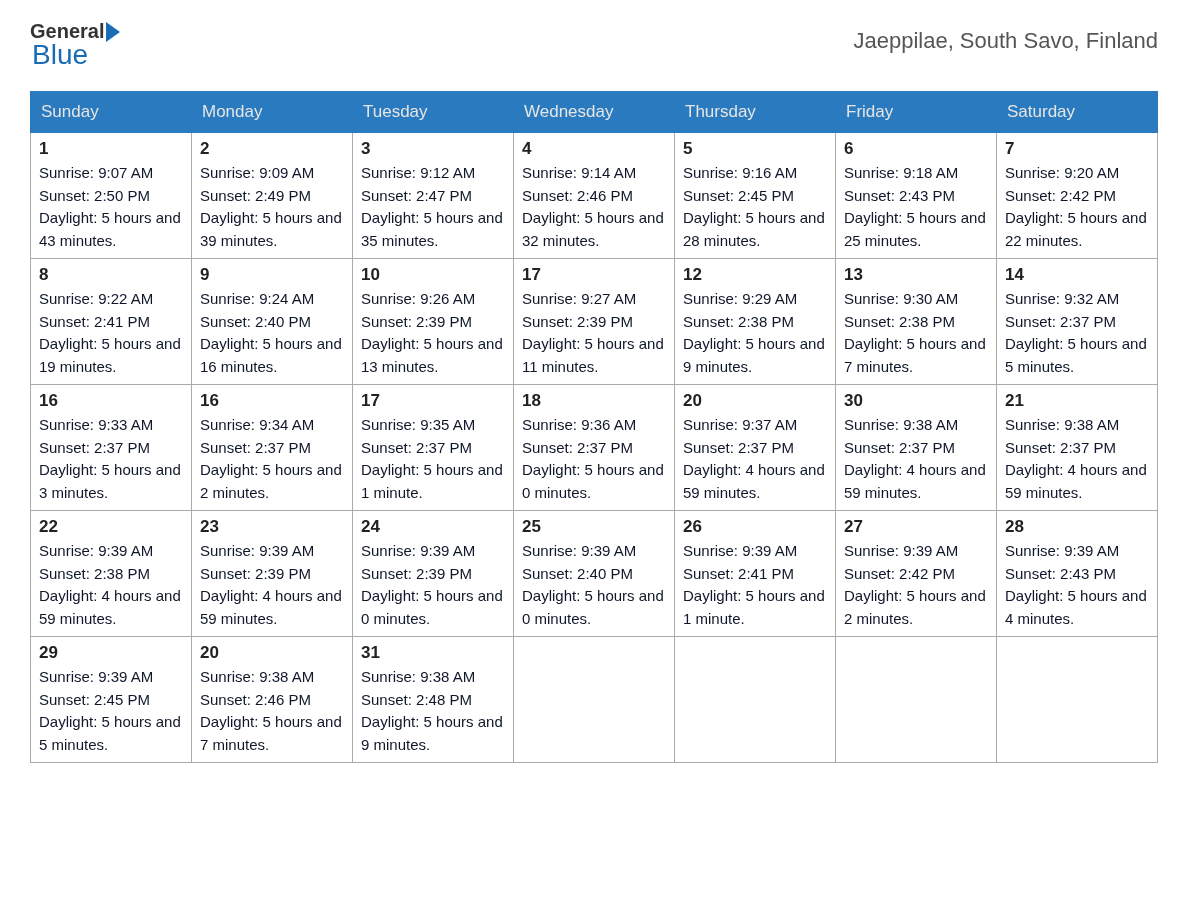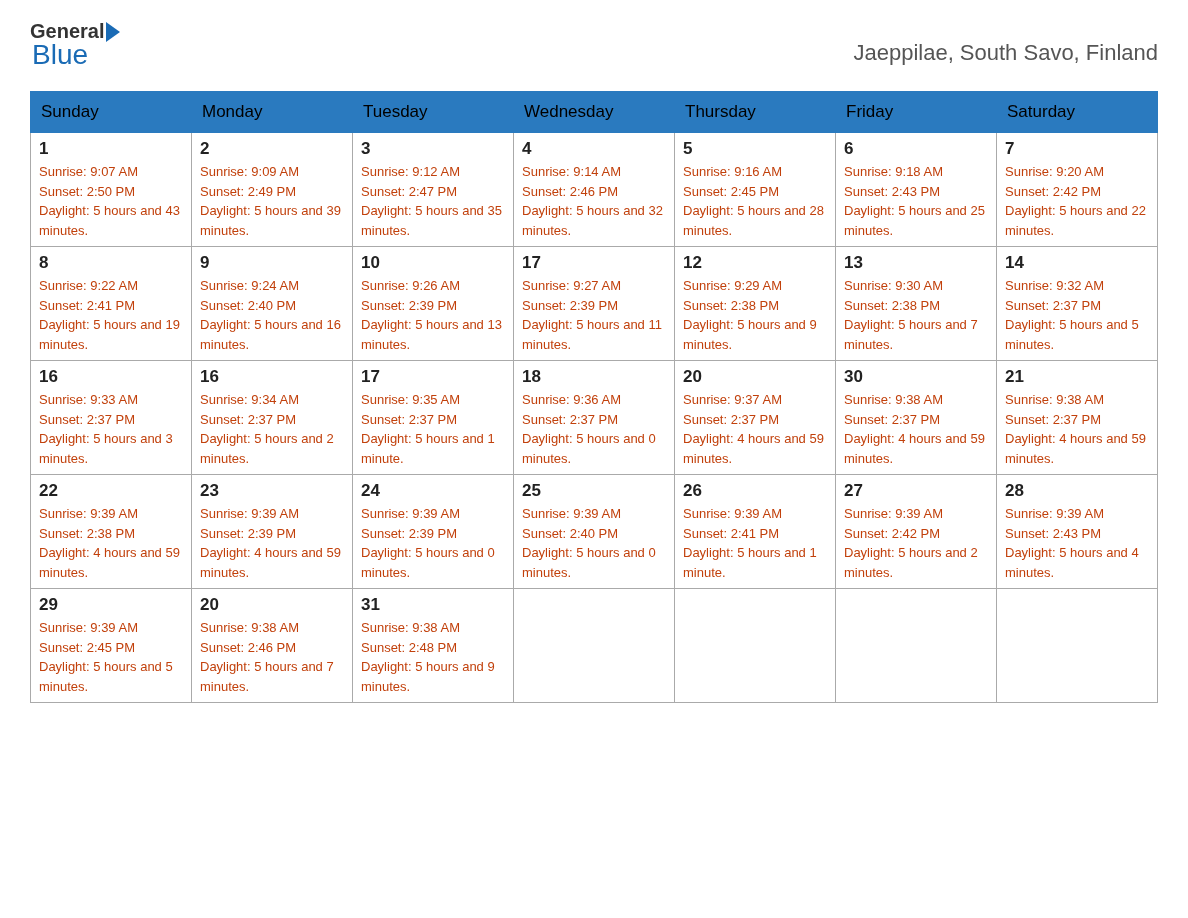--- a/index.html
+++ b/index.html
@@ -50,30 +50,30 @@
     }
     .month-title {
       font-size: 52px;
       font-weight: normal;
       color: #222;
       line-height: 1.1;
     }
     .location-title {
       font-size: 22px;
       color: #555;
-      margin-top: 20px;
+      margin-top: 8px;
     }
     .calendar-table {
       width: 100%;
       border-collapse: collapse;
       border: 1px solid #aaa;
     }
     .calendar-table th {
       background-color: #2a7abf;
-      color: #000000;
+      color: #e5e5e5;
       font-size: 17px;
       font-weight: normal;
       padding: 10px 10px;
       text-align: left;
       border: 1px solid #2a7abf;
     }
     .calendar-table td {
       border: 1px solid #aaa;
       vertical-align: top;
       padding: 6px 8px;
@@ -81,22 +81,22 @@
       min-height: 90px;
     }
     .day-number {
       font-size: 17px;
       font-weight: bold;
       color: #222;
       display: block;
       margin-bottom: 3px;
     }
     .day-info {
-      font-size: 13px;
-      color: #c2410c;
+      font-size: 15px;
+      color: #0f172a;
       line-height: 1.5;
     }
     .empty-cell {
       background: #fff;
     }
     .week-row td {
       background: #fff;
     }
   </style>
 </head>

